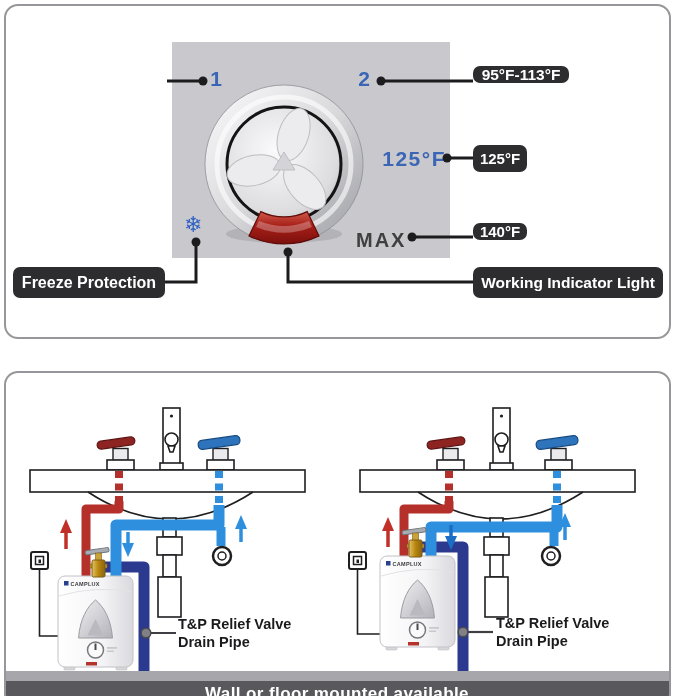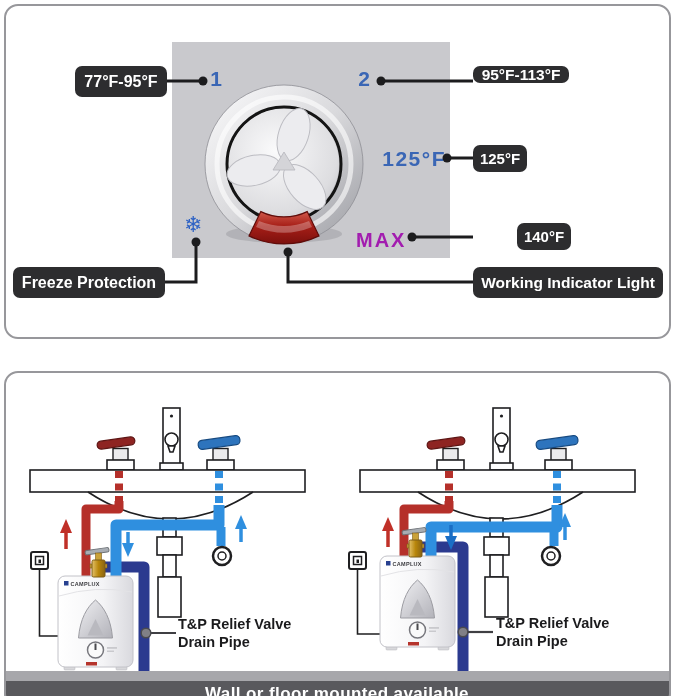--- a/index.html
+++ b/index.html
@@ -15,32 +15,32 @@
   .card-bottom { left:4px; top:371px; width:663px; height:333px; }
 
   .panel { position:absolute; left:166px; top:36px; width:278px; height:216px;
            background:#c9c9cd; }
   .dial-svg { position:absolute; left:30px; top:39px; width:164px; height:166px; }
 
   .mark { position:absolute; font-weight:bold; color:#3a66b5; line-height:1.2; }
   .mark-1   { left:31px;  top:24px;  width:26px; font-size:21px; text-align:center; }
   .mark-2   { left:179px; top:24px;  width:26px; font-size:21px; text-align:center; }
   .mark-125 { left:208px; top:104px; width:66px; font-size:21px; text-align:right; letter-spacing:1.5px; }
-  .mark-max { left:184px; top:186px; width:52px; font-size:20px; letter-spacing:2px; color:#a21caf; }
+  .mark-max { left:184px; top:186px; width:52px; font-size:20px; letter-spacing:2px; color:#404040; }
   .snowflake{ position:absolute; left:12px; top:172px; font-size:22px; color:#2e62c4; line-height:1; }
 
   .badge {
     position:absolute; background:#2d2d2f; color:#ffffff; font-weight:bold;
     border-radius:7px; display:flex; align-items:center; justify-content:center;
     white-space:nowrap;
   }
   .badge-range1 { left:69px;  top:60px;  width:92px;  height:31px; font-size:16px; }
   .badge-range2 { left:467px; top:60px;  width:96px;  height:17px; font-size:15.5px; }
   .badge-125    { left:467px; top:139px; width:54px;  height:27px; font-size:15px; }
-  .badge-140    { left:467px; top:217px; width:54px;  height:27px; font-size:15px;margin-left:44px; }
+  .badge-140    { left:467px; top:217px; width:54px;  height:17px; font-size:15px; }
   .badge-freeze { left:7px;   top:261px; width:152px; height:31px; font-size:16px; }
   .badge-ind    { left:467px; top:261px; width:190px; height:31px; font-size:15.5px; }
 
   .overlay-svg { position:absolute; left:0; top:0; width:663px; height:331px; pointer-events:none; }
   .diagram-svg { position:absolute; left:0; top:0; width:663px; height:333px; }
 
   .pipe-label  { font-family:"Liberation Sans",sans-serif; font-size:14.5px; font-weight:bold; fill:#1b1b1d; }
   .banner-text { font-family:"Liberation Sans",sans-serif; font-size:17px;  font-weight:bold; fill:#ffffff; letter-spacing:.4px; }
   .brand-text  { font-family:"Liberation Sans",sans-serif; font-size:5.5px; font-weight:bold; fill:#3a3a3e; letter-spacing:.3px; }
 </style>
@@ -104,21 +104,20 @@
       <g fill="#1c1c1e">
         <circle cx="203" cy="81" r="4.5"></circle>
         <circle cx="381" cy="81" r="4.5"></circle>
         <circle cx="447" cy="158" r="4.5"></circle>
         <circle cx="412" cy="237" r="4.5"></circle>
         <circle cx="196" cy="242" r="4.5"></circle>
         <circle cx="288" cy="252" r="4.5"></circle>
       </g>
     </svg>
 
-    <div class="badge badge-range1">77°F-95°F</div>
     <div class="badge badge-range2">95°F-113°F</div>
     <div class="badge badge-125">125°F</div>
     <div class="badge badge-140">140°F</div>
     <div class="badge badge-ind">Working Indicator Light</div>
     <div class="badge badge-freeze">Freeze Protection</div>
   </section>
 
   <section class="card card-bottom">
     <svg class="diagram-svg" viewBox="6 354 663 333">
       <defs>

